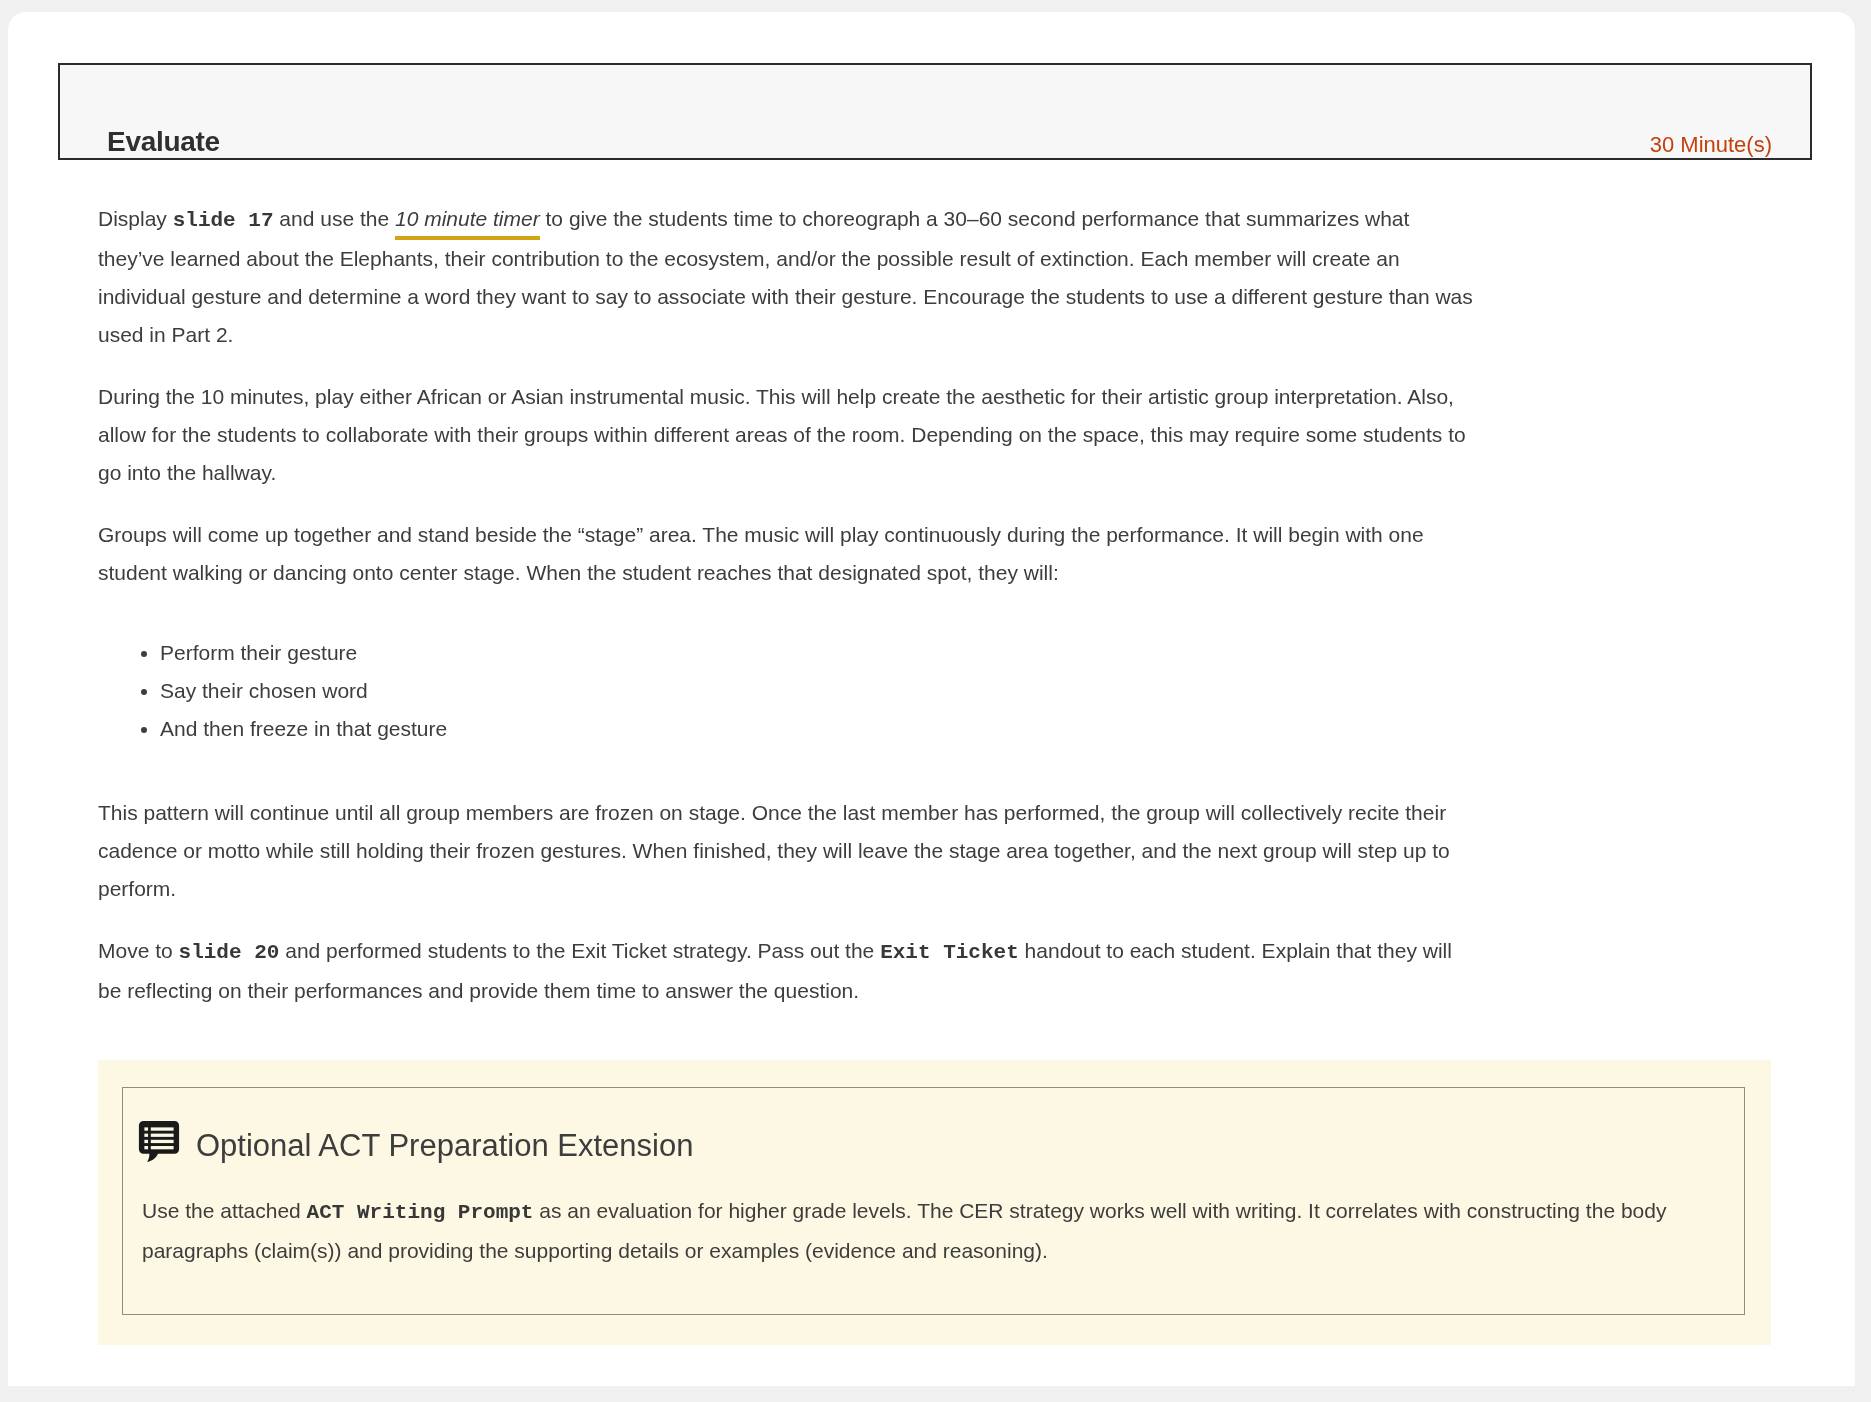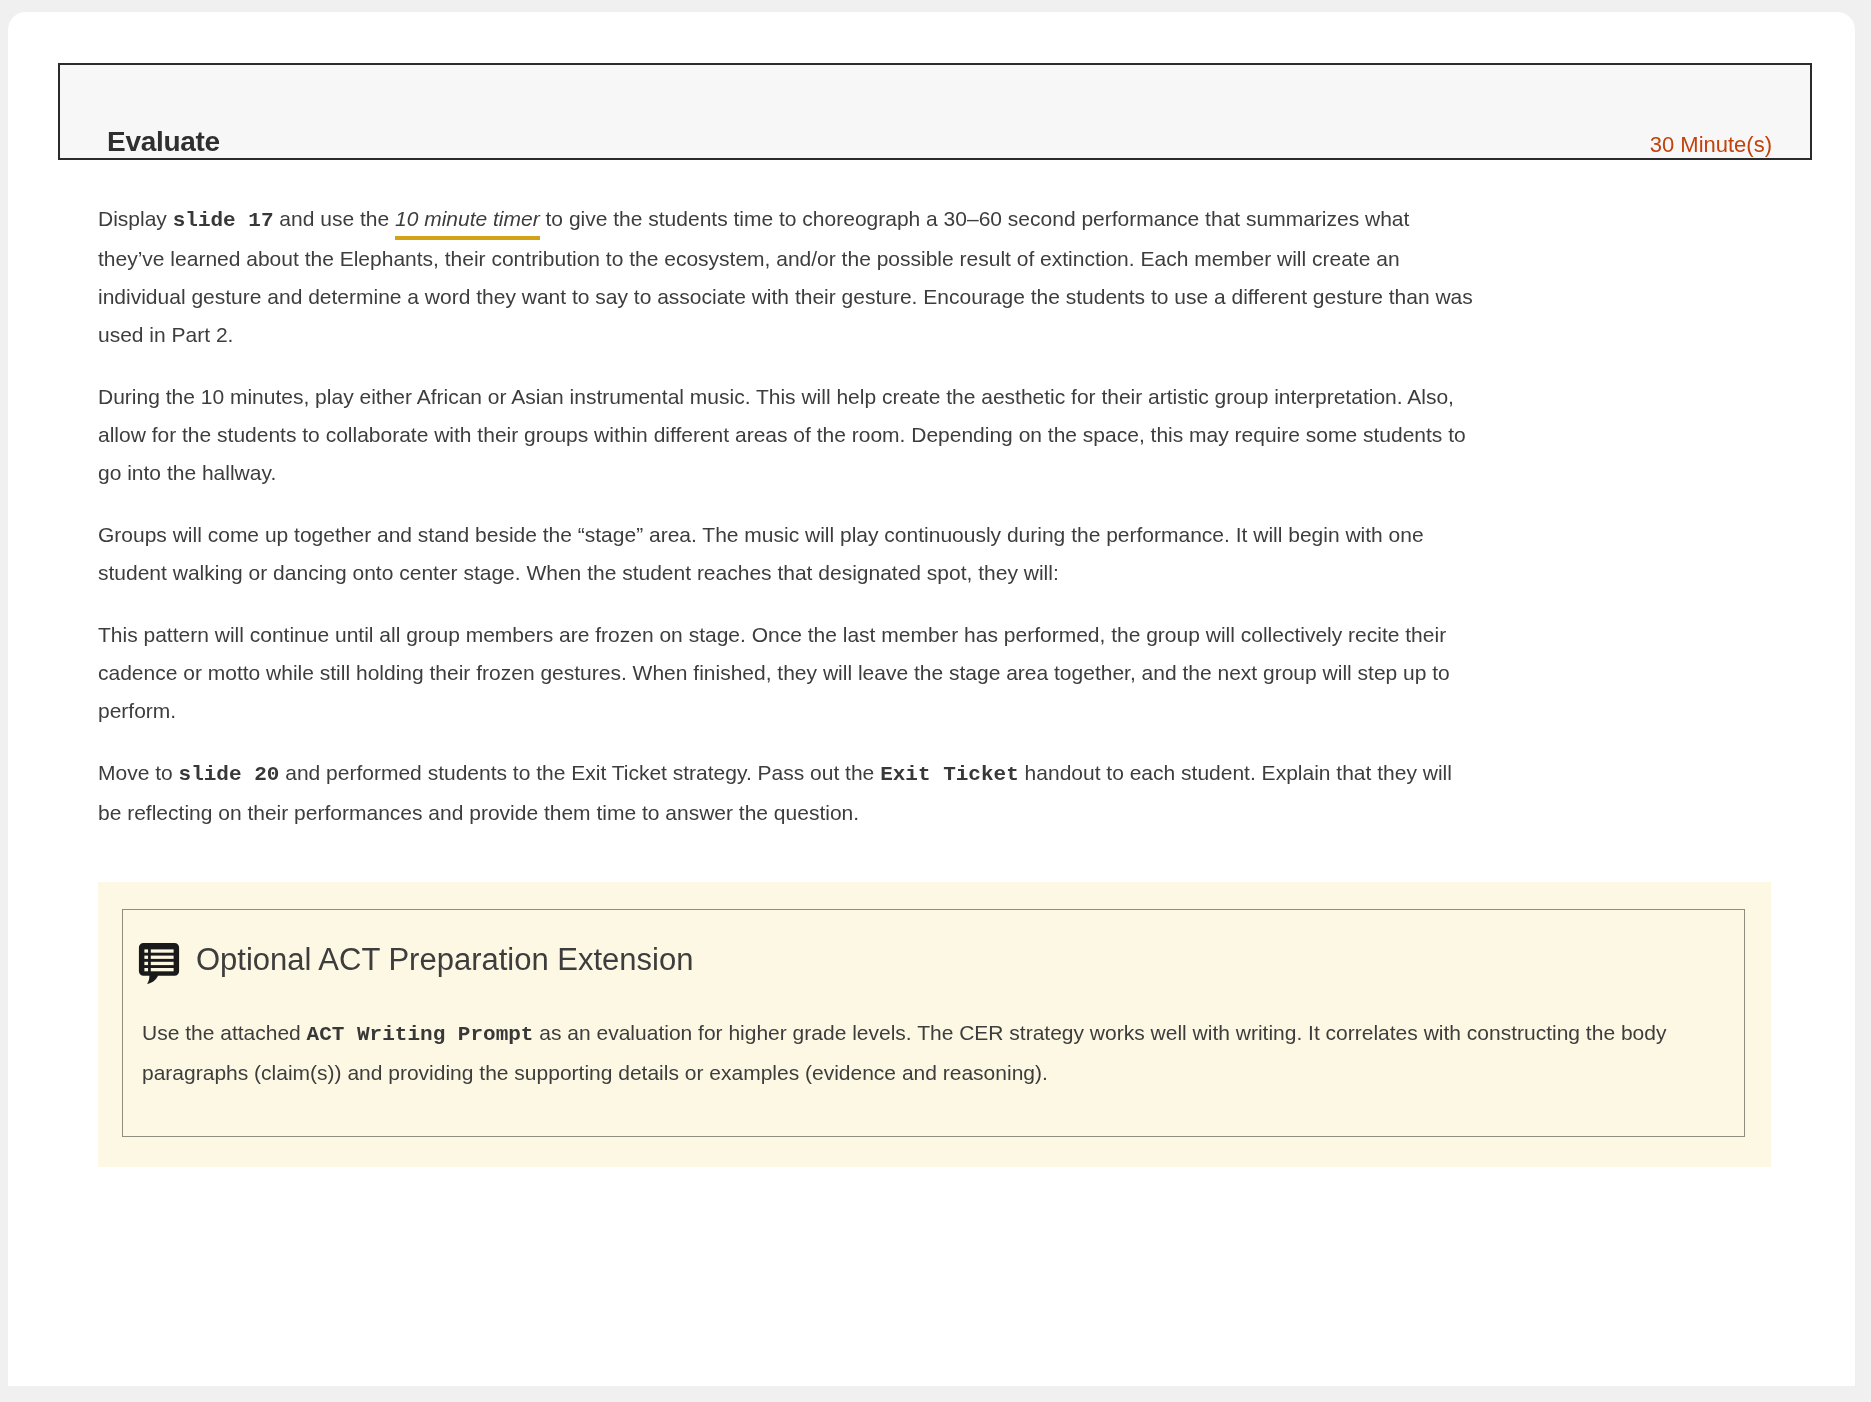--- a/index.html
+++ b/index.html
@@ -73,21 +73,21 @@
     background:#fdf8e3;
     padding:27px 26px 30px 24px;
     box-sizing:border-box;
   }
   .callout-inner {
     border:1px solid #8f8c80;
     padding:28px 48px 40px 15px;
   }
   .callout-title-row {
     display:flex;
-    align-items:flex-start;
+    align-items:flex-end;
     gap:16px;
     margin:4px 0 28px 0;
   }
   .callout-title {
     font-size:31px;
     font-weight:400;
     color:#3d3d3d;
   }
   .icon-comment { width:42px; height:44px; display:block; flex:0 0 auto; }
   .callout-body {
@@ -106,20 +106,25 @@
   </div>
 
   <div class="content">
 
     <p class="para"><span>Display </span><strong>slide 17</strong><span> and use the </span><a class="inline-link" href="#">10 minute timer</a><span> to give the students time to choreograph a 30–60 second performance that summarizes what they’ve learned about the Elephants, their contribution to the ecosystem, and/or the possible result of extinction. Each member will create an individual gesture and determine a word they want to say to associate with their gesture. Encourage the students to use a different gesture than was used in Part 2.</span></p>
 
     <p class="para"><span>During the 10 minutes, play either African or Asian instrumental music. This will help create the aesthetic for their artistic group interpretation. Also, allow for the students to collaborate with their groups within different areas of the room. Depending on the space, this may require some students to go into the hallway.</span></p>
 
     <p class="para"><span>Groups will come up together and stand beside the “stage” area. The music will play continuously during the performance. It will begin with one student walking or dancing onto center stage. When the student reaches that designated spot, they will:</span></p>
 
+    <ul class="steps">
+      <li>Perform their gesture</li>
+      <li>Say their chosen word</li>
+      <li>And then freeze in that gesture</li>
+    </ul>
 
     <p class="para"><span>This pattern will continue until all group members are frozen on stage. Once the last member has performed, the group will collectively recite their cadence or motto while still holding their frozen gestures. When finished, they will leave the stage area together, and the next group will step up to perform.</span></p>
 
     <p class="para"><span>Move to </span><strong>slide 20</strong><span> and performed students to the Exit Ticket strategy. Pass out the </span><strong>Exit Ticket</strong><span> handout to each student. Explain that they will be reflecting on their performances and provide them time to answer the question.</span></p>
 
     <div class="callout">
       <div class="callout-inner">
         <div class="callout-title-row">
           <span>
             <svg class="icon-comment" viewBox="0 0 46 48" xmlns="http://www.w3.org/2000/svg" aria-hidden="true">

